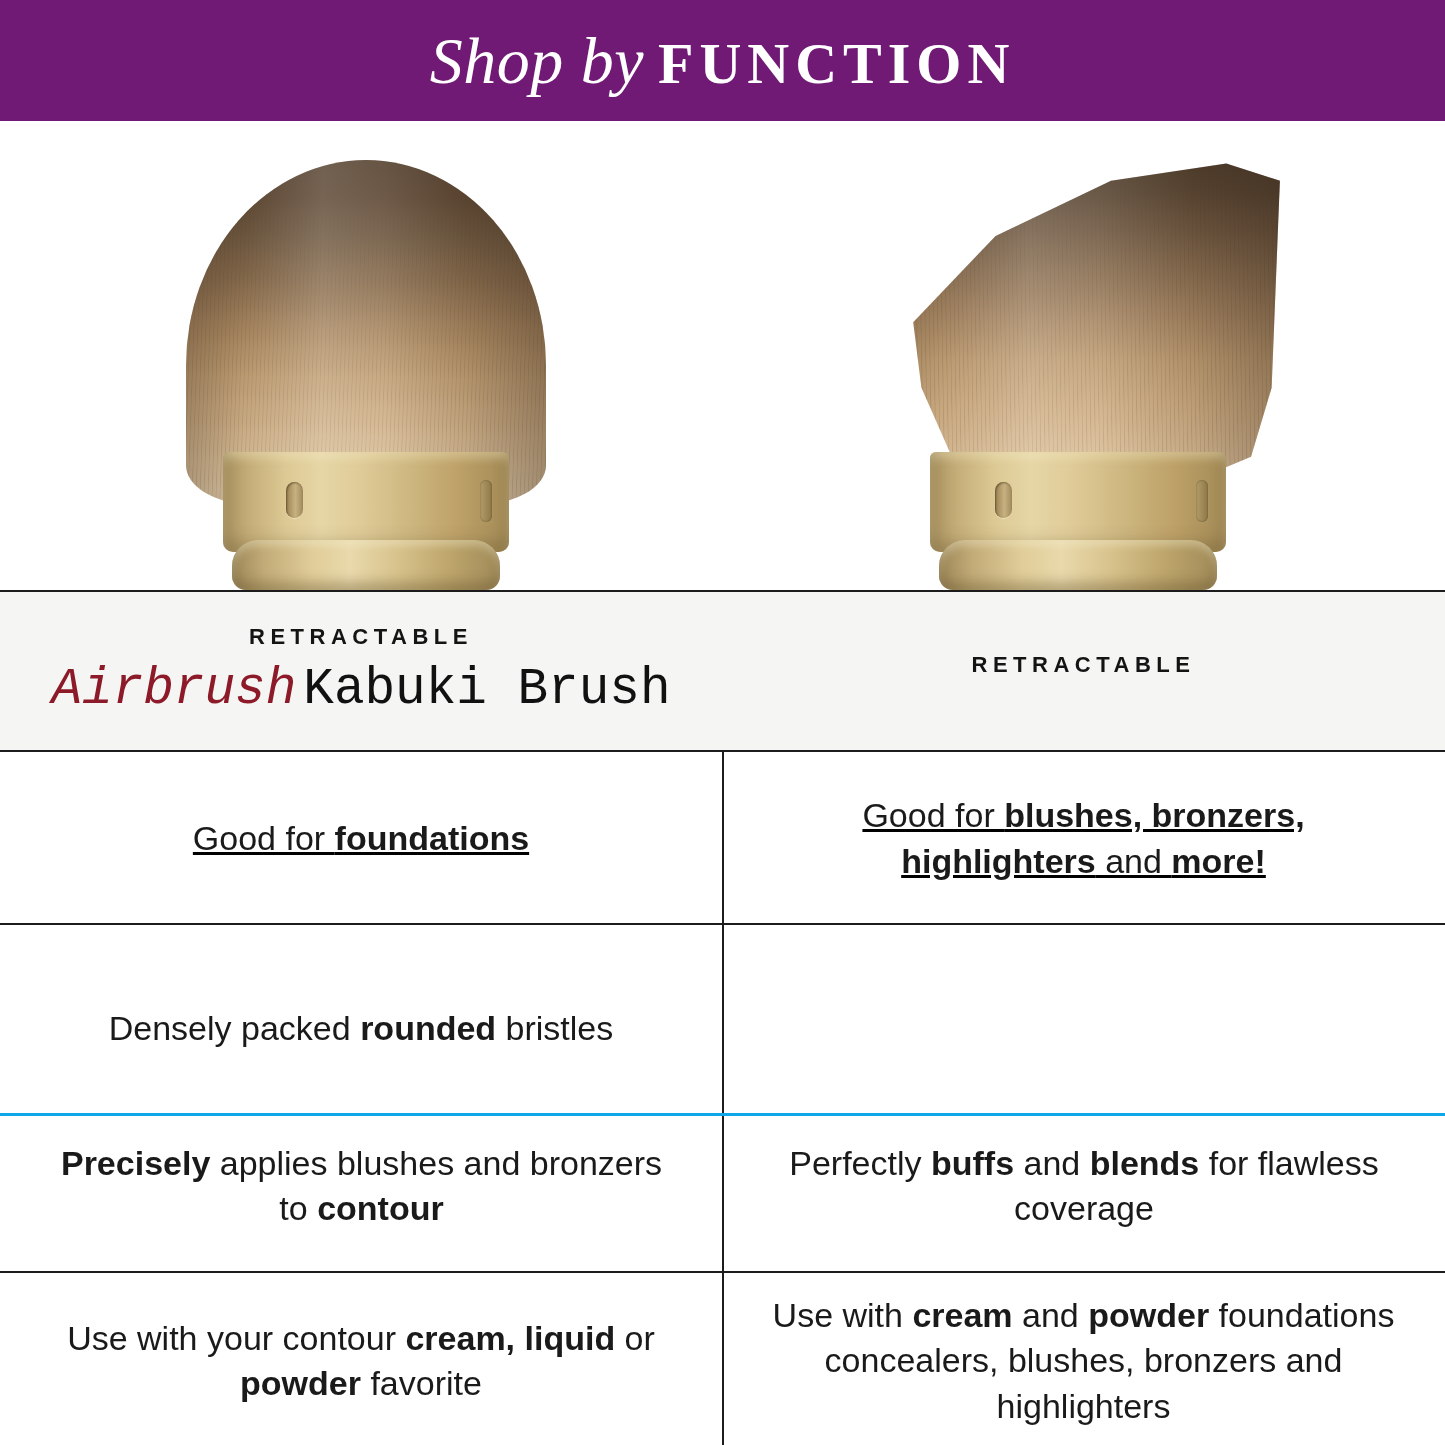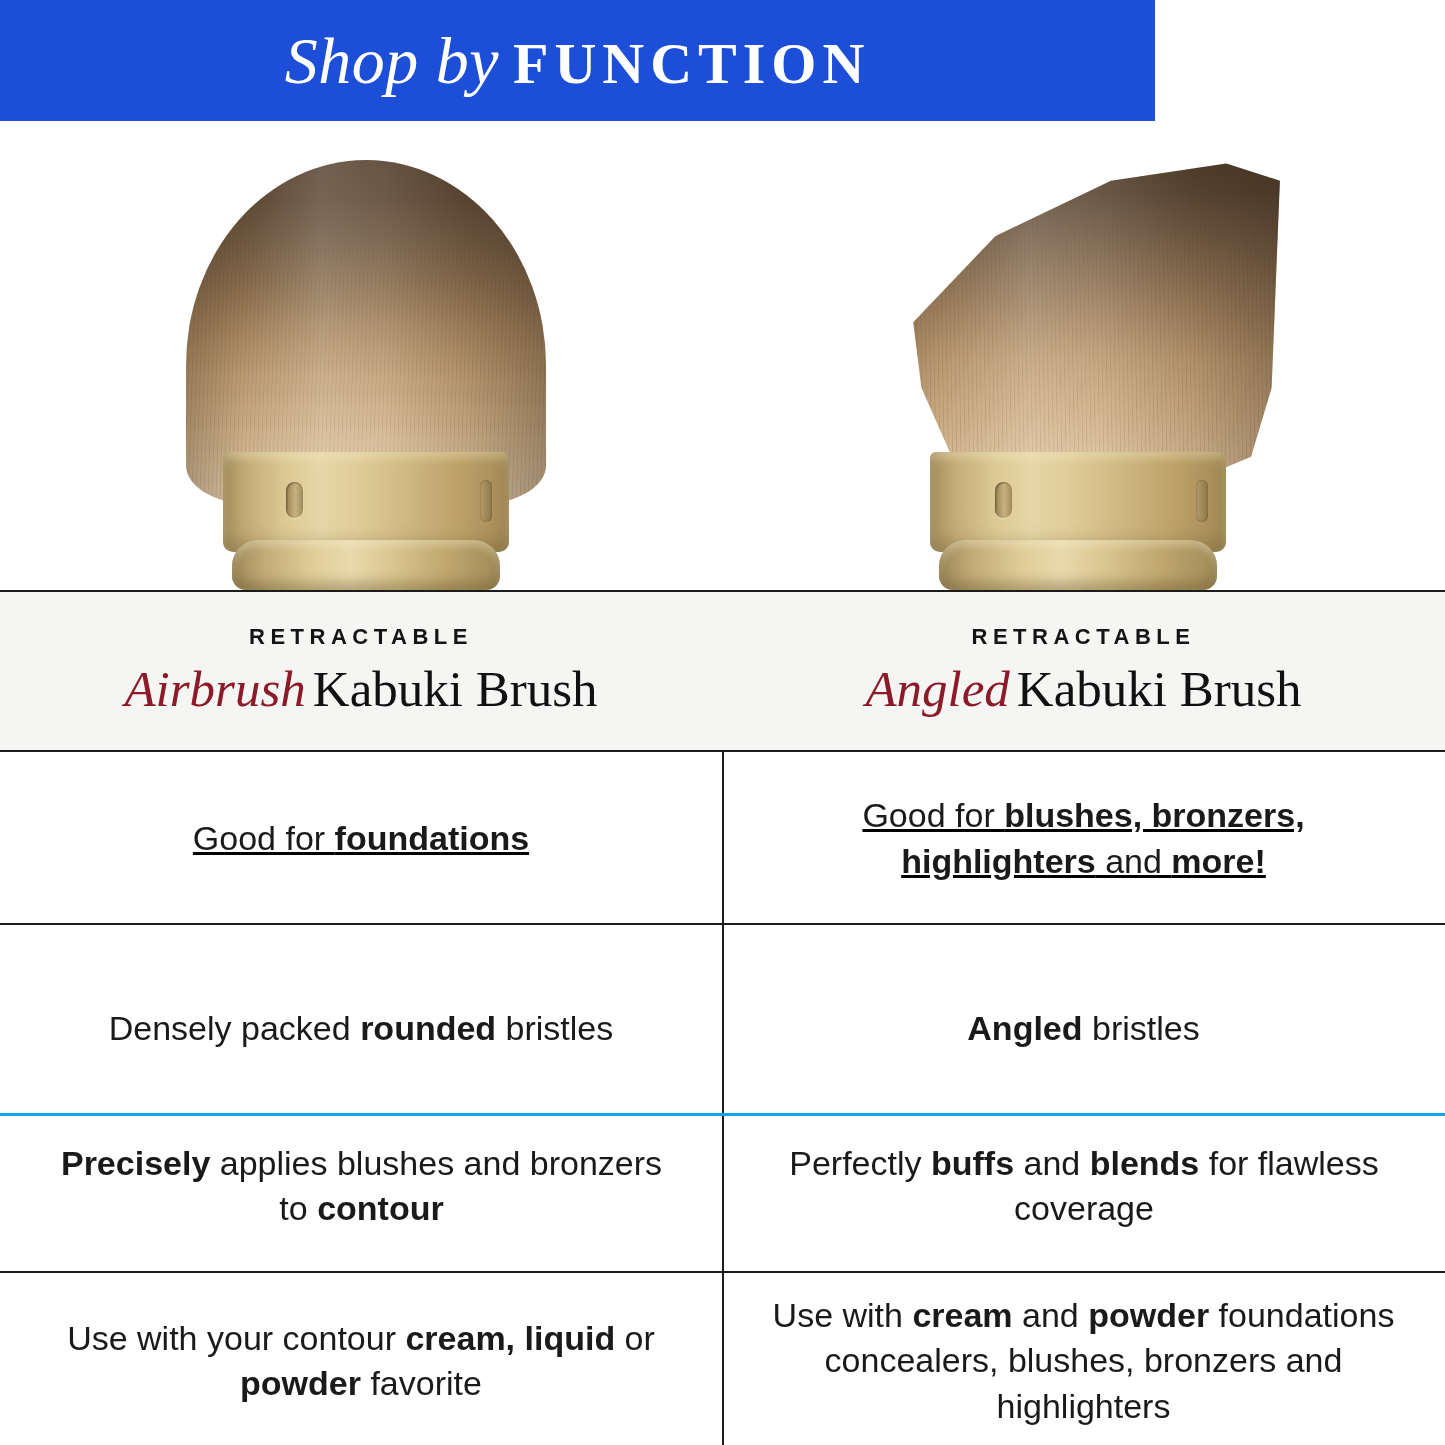--- a/index.html
+++ b/index.html
@@ -6,22 +6,22 @@
   body{
     width:1445px;height:1445px;
     background:#ffffff;
     font-family:"Liberation Sans", sans-serif;
     overflow:hidden;
   }
   .page{position:relative;width:1445px;height:1445px;}
 
   
   .banner{
-    position:absolute;left:0;top:0;width:1155px;height:121px;
-    background:#1d4ed8;
+    position:absolute;left:0;top:0;width:1445px;height:121px;
+    background:#701a75;
     display:flex;align-items:center;justify-content:center;
   }
   .banner-title{
     color:#ffffff;white-space:nowrap;
     font-family:"Liberation Serif", serif;
     font-size:63px;line-height:1;
   }
   .banner-title .script{
     font-style:italic;font-weight:400;
     font-size:66px;letter-spacing:0.5px;padding-right:14px;
@@ -172,21 +172,21 @@
     padding:0 46px;text-align:center;
   }
   .cell.right{width:723px;}
 
   .eyebrow{
     font-size:22px;font-weight:700;letter-spacing:5.5px;
     color:#141414;margin-bottom:12px;
     font-family:"Liberation Sans", sans-serif;
   }
   .prodname{
-    font-family:Liberation Serif, serif;
+    font-family:Liberation Mono, monospace;
     font-size:51px;color:#111111;line-height:1.08;white-space:nowrap;text-align:right;
   }
   .prodname .accent{color:#8c1a28;font-style:italic;padding-right:7px;}
 
   .feature{
     font-family:"Liberation Sans", sans-serif;
     font-size:34px;color:#1a1a1a;line-height:1.33;font-weight:400;
   }
   .feature b{font-weight:700;}
 </style>
@@ -238,41 +238,35 @@
 
     <div class="row title-row">
       <div class="cell">
         <div class="eyebrow">RETRACTABLE</div>
         <div class="prodname">
           <span class="accent">Airbrush</span><span>Kabuki Brush</span>
         </div>
       </div>
       <div class="cell right">
         <div class="eyebrow">RETRACTABLE</div>
-        <div class="prodname">
-          <span class="accent">Angled</span><span>Kabuki Brush</span>
-        </div>
       </div>
     </div>
 
     <div class="row r1">
       <div class="cell">
           <div class="feature"><span>Good for </span><b>foundations</b></div>
         </div>
       <div class="cell right">
           <div class="feature"><span>Good for </span><b>blushes, bronzers, highlighters</b><span> and </span><b>more!</b></div>
         </div>
     </div>
 
     <div class="row r2">
       <div class="cell">
           <div class="feature"><span>Densely packed </span><b>rounded</b><span> bristles</span></div>
-        </div>
-      <div class="cell right">
-          <div class="feature"><b>Angled</b><span> bristles</span></div>
         </div>
     </div>
 
     <div class="row r3">
       <div class="cell right">
           <div class="feature"><b>Precisely</b><span> applies blushes and bronzers to </span><b>contour</b></div>
         </div>
       <div class="cell">
           <div class="feature"><span>Perfectly </span><b>buffs</b><span> and </span><b>blends</b><span> for flawless coverage</span></div>
         </div>

